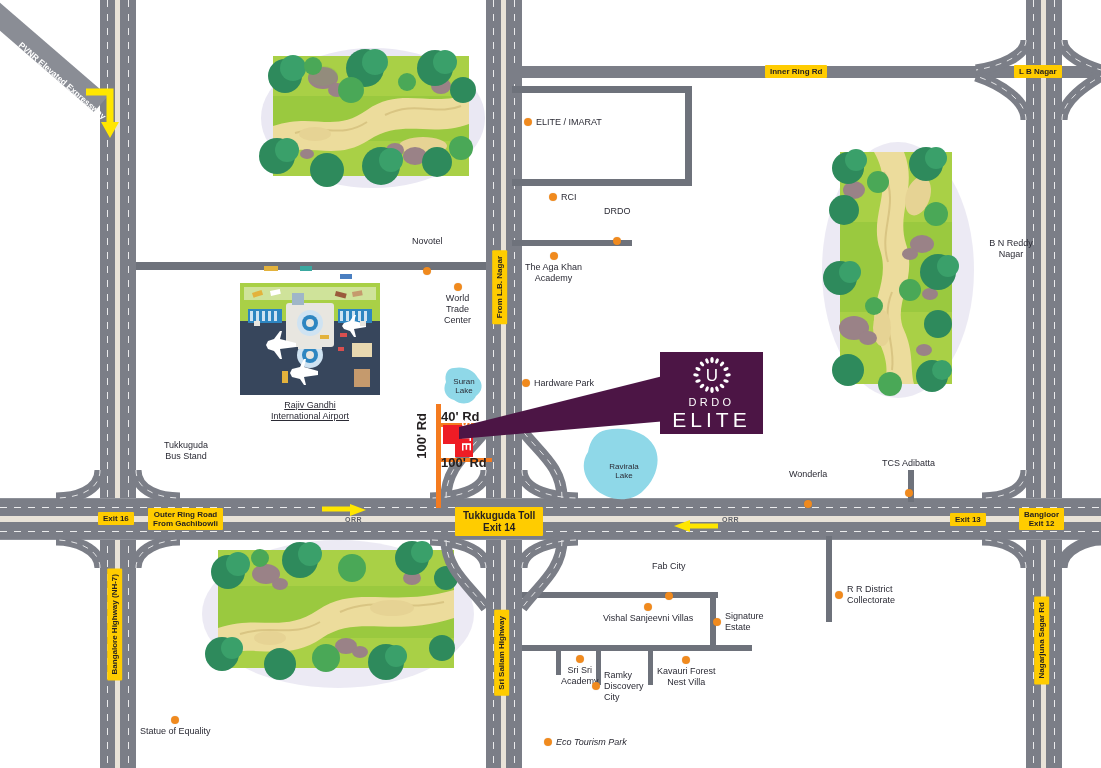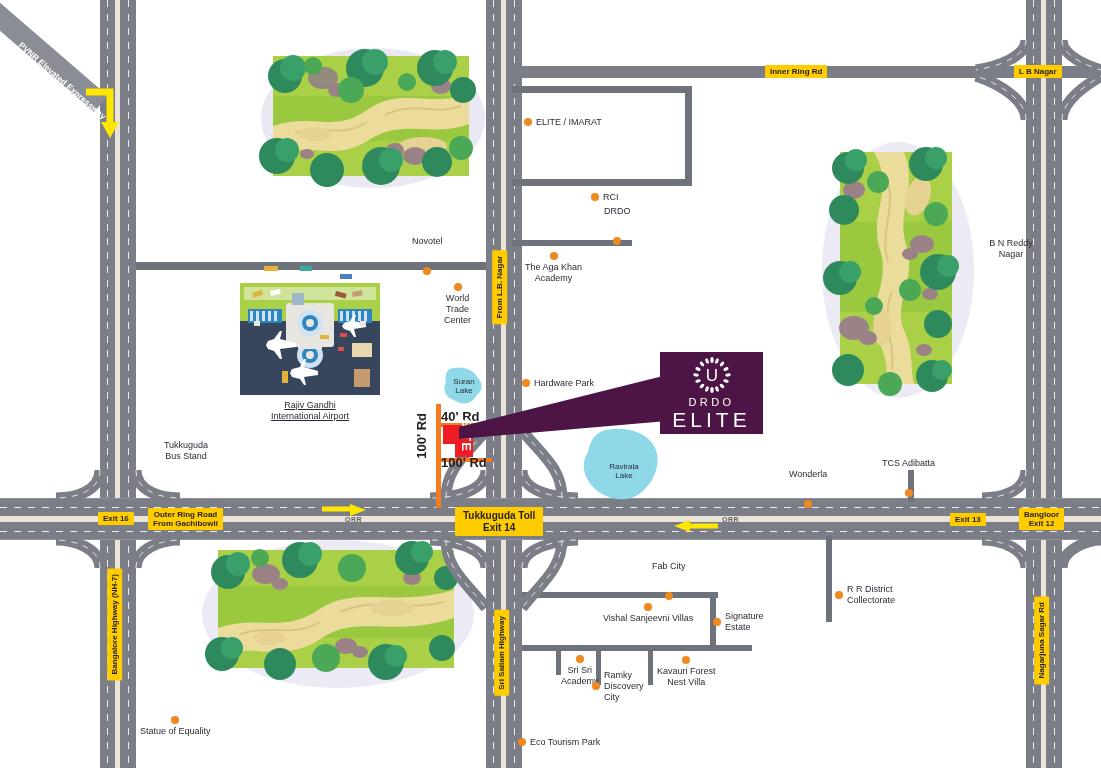--- a/index.html
+++ b/index.html
@@ -549,21 +549,21 @@
   <div class="sign vert-up" style="left:1034px;top:596px;">Nagarjuna Sagar Rd</div>
 
   <div class="orr-tag" style="left:345px;top:516px;">ORR</div>
   <div class="orr-tag" style="left:722px;top:516px;">ORR</div>
 
   <div class="poi" style="left:524px;top:117px;">
     <span class="dot"></span>
     <span class="poi-label">ELITE / IMARAT</span>
   </div>
 
-  <div class="poi" style="left:555px;top:192px;padding-left:36px;">
+  <div class="poi" style="left:513px;top:192px;padding-left:36px;">
     <span class="dot"></span>
     <span class="poi-label">RCI</span>
   </div>
 
   <div class="poi stack" style="left:604px;top:206px;">
     <span class="poi-label">DRDO</span>
     <span class="dot"></span>
   </div>
 
   <div class="poi below" style="left:525px;top:252px;">
@@ -633,21 +633,21 @@
 Discovery
 City</span>
   </div>
 
   <div class="poi below" style="left:657px;top:656px;">
     <span class="poi-label">Kavauri Forest
 Nest Villa</span>
     <span class="dot"></span>
   </div>
 
-  <div class="poi" style="left:518px;top:737px;">
+  <div class="poi" style="left:544px;top:737px;font-style:italic;">
     <span class="dot"></span>
     <span class="poi-label">Eco Tourism Park</span>
   </div>
 
   <div class="poi below" style="left:140px;top:716px;">
     <span class="poi-label">Statue of Equality</span>
     <span class="dot"></span>
   </div>
 
   <div class="maptext" style="left:975px;top:238px;width:72px;">B N Reddy

